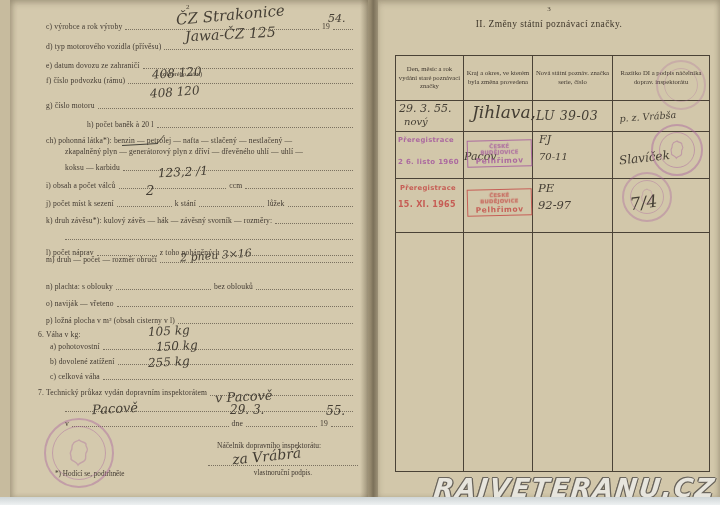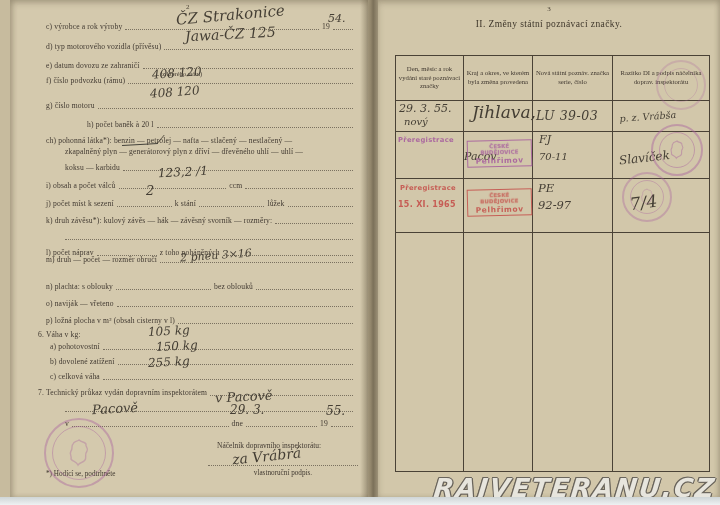--- a/index.html
+++ b/index.html
@@ -155,21 +155,21 @@
       <span class="lbl">v</span>
       <span class="lead" style="flex:2.2;"></span>
       <span class="lbl">dne</span>
       <span class="lead" style="flex:1;"></span>
       <span class="lbl">19</span>
       <span class="lead fix" style="width:22px;"></span>
     </div>
     <div class="sub" style="left:207px;top:441px;font-size:7.5px;">Náčelník dopravního inspektorátu:</div>
     <div style="position:absolute;left:198px;top:464px;width:150px;border-bottom:1px dotted #7a7160;height:1px;"></div>
     <div class="sub" style="left:198px;top:469px;width:150px;text-align:center;font-size:7.2px;">vlastnoruční podpis.</div>
-    <div class="sub" style="left:36px;top:470px;font-size:7.2px;">*) Hodící se, podtrhněte</div>
+    <div class="sub" style="left:45px;top:470px;font-size:7.2px;">*) Hodící se, podtrhněte</div>
 
     <div class="hw" style="left:166px;top:8px;font-size:15px;transform:rotate(-5deg);">ČZ Strakonice</div>
     <div class="hw" style="left:318px;top:13px;font-size:11px;">54.</div>
     <div class="hw" style="left:175px;top:27px;font-size:14px;transform:rotate(-3deg);">Jawa-ČZ 125</div>
     <div class="hw" style="left:142px;top:67px;font-size:12px;transform:rotate(-4deg);">408 120</div>
     <div class="hw" style="left:140px;top:86px;font-size:12px;transform:rotate(-4deg);">408 120</div>
     <div style="position:absolute;left:112px;top:144px;width:36px;border-bottom:1.4px solid #44423a;transform:rotate(-3deg);"></div>
     <div class="hw" style="left:150px;top:134px;font-size:11px;">⁄</div>
     <div class="hw" style="left:148px;top:166px;font-size:12px;transform:rotate(-3deg);">123,2 /1</div>
     <div class="hw" style="left:136px;top:184px;font-size:13px;">2</div>
@@ -215,20 +215,21 @@
       </div>
       <div class="cell">
         <div class="hw2" style="font-size:12.5px;padding:8px 0 0 3px;letter-spacing:.5px;white-space:nowrap;">LU 39-03</div>
       </div>
       <div class="cell lastcol">
         <div class="hw2" style="font-size:9.5px;padding:10px 0 0 6px;transform:rotate(-4deg);white-space:nowrap;">p. z. Vrábša</div>
       </div>
 
       <div class="cell stamp-purple">
         <div class="stamptxt" style="font-size:6.8px;padding:4px 0 0 2px;">Přeregistrace</div>
+        <div class="stamptxt" style="font-size:7px;padding:14px 0 0 2px;">2 6. listo 1960</div>
       </div>
       <div class="cell stamp-purple">
         <div class="boxstamp" style="margin:8px 0 0 3px;">
           <div class="l1">ČESKÉ BUDĚJOVICE</div>
           <div class="l2">Pelhřimov</div>
         </div>
       </div>
       <div class="cell">
         <div class="hw2" style="font-size:11px;padding:2px 0 0 6px;">FJ</div>
         <div class="hw2" style="font-size:10px;padding:4px 0 0 6px;">70-11</div>

